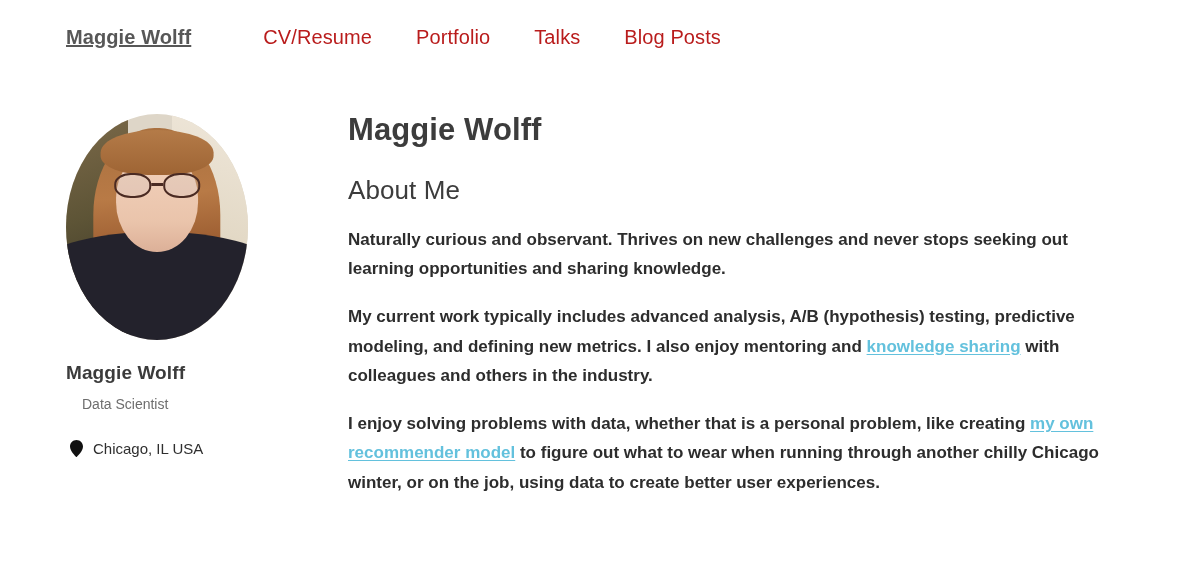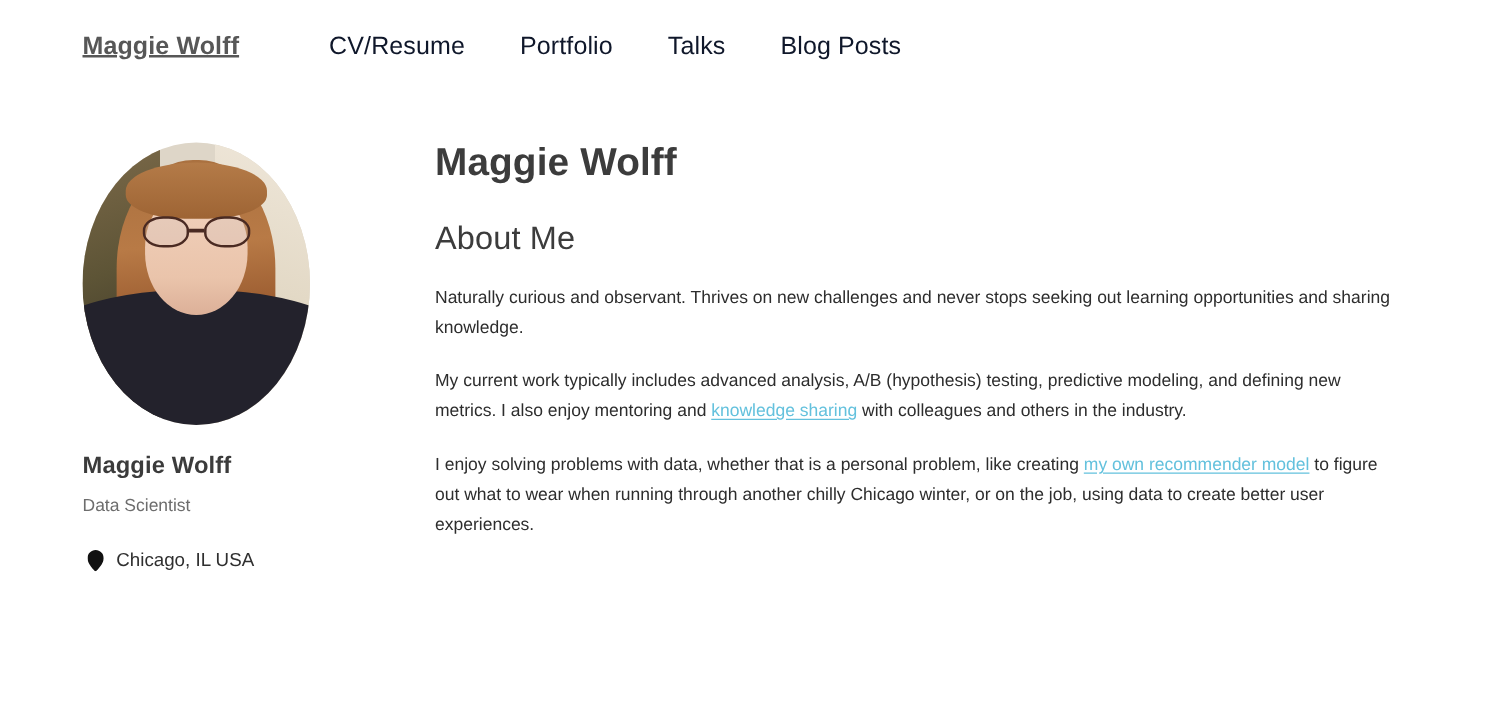--- a/index.html
+++ b/index.html
@@ -31,21 +31,21 @@
     letter-spacing: 0.1px;
     white-space: nowrap;
   }
   .nav-links {
     display: flex;
     align-items: center;
     margin-left: 72px;
   }
   .nav-link {
     font-size: 20px;
-    color: #0f172a;
+    color: #b91c1c;
     white-space: nowrap;
     margin-right: 44px;
     text-decoration: none;
     letter-spacing: 0.1px;
   }
   .nav-link:last-child { margin-right: 0; }
 
   
   .page {
     display: flex;
@@ -150,20 +150,21 @@
     margin-top: 22px;
     font-size: 19px;
     font-weight: bold;
     color: #3b3b3b;
     letter-spacing: 0.1px;
   }
   .side-role {
     margin-top: 12px;
     font-size: 14px;
     color: #6d6d6d;
+    margin-left: 16px;
   }
   .side-list {
     margin-top: 28px;
   }
   .side-item {
     display: flex;
     align-items: center;
     margin-bottom: 14px;
     font-size: 15px;
     color: #2f2f2f;
@@ -201,23 +202,24 @@
   }
   .main h2 {
     margin: 27px 0 0 0;
     font-size: 26px;
     font-weight: normal;
     color: #3c3c3c;
     letter-spacing: 0.1px;
   }
   .body-p {
     margin: 19px 0 0 0;
-    font-size: 14px;
+    font-size: 17px;
     line-height: 1.72;
     color: #2d2d2d;
+    font-weight: bold;
   }
   .body-p a, .inline-link {
     color: #63c1dd;
     text-decoration: underline;
     text-underline-offset: 2px;
   }
 </style>
 </head>
 <body>
 

